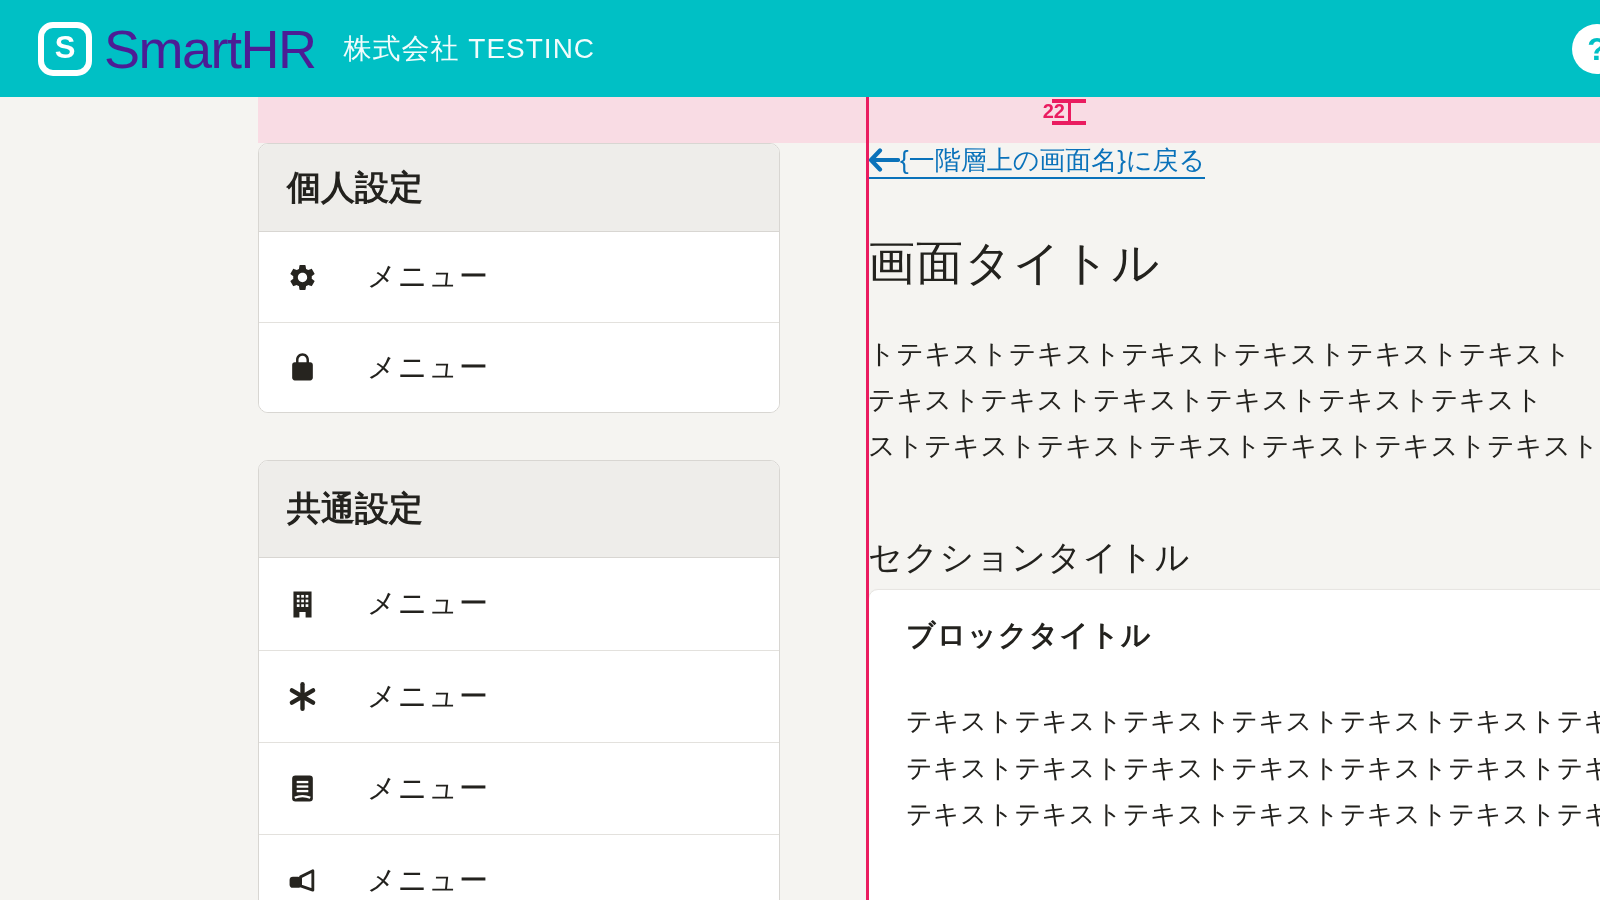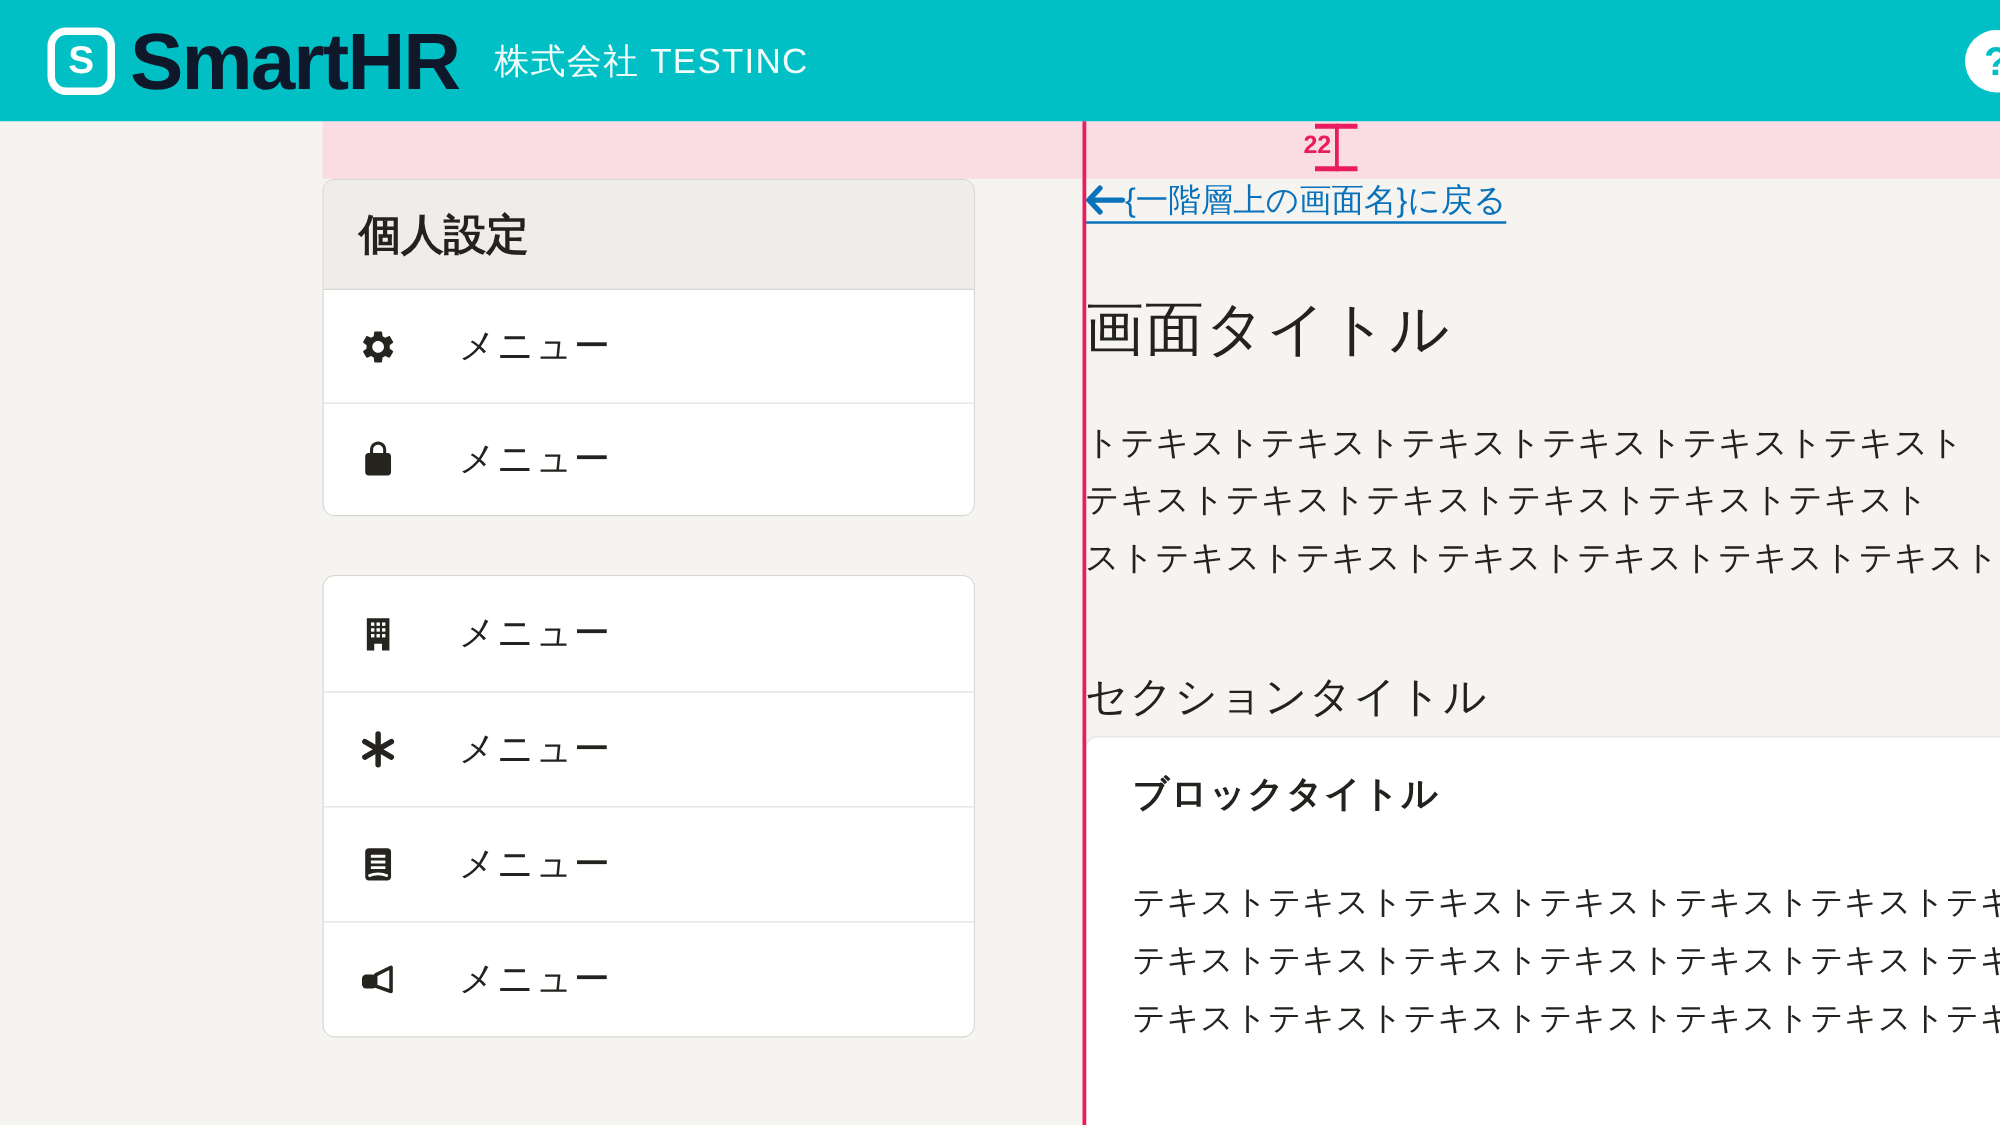--- a/index.html
+++ b/index.html
@@ -27,21 +27,21 @@
   .app-header{
     position:absolute;left:0;top:0;width:1600px;height:97px;
     background:var(--brand-teal);display:flex;align-items:center;z-index:10;
   }
   .logo{display:flex;align-items:center;margin-left:38px;cursor:pointer;}
   .logo-mark{
     width:54px;height:54px;border:6px solid #fff;border-radius:15px;
     display:flex;align-items:center;justify-content:center;
   }
   .logo-mark span{color:#fff;font-size:31px;font-weight:800;line-height:1;transform:translateY(-1px);}
-  .logo-word{color:#0f172a;font-size:64px;font-weight:700;letter-spacing:-1.5px;margin-left:12px;line-height:1;}
+  .logo-word{color:#4c1d95;font-size:54px;font-weight:400;letter-spacing:-1.5px;margin-left:12px;line-height:1;}
   .company{color:rgba(255,255,255,.95);font-size:28px;font-weight:400;margin-left:28px;letter-spacing:1px;}
   .help{
     position:absolute;right:-22px;top:24px;width:50px;height:50px;border-radius:50%;
     background:#fff;display:flex;align-items:center;justify-content:center;cursor:pointer;
   }
   .help span{color:var(--brand-teal);font-size:32px;font-weight:800;}
 
   
   .pink-band{position:absolute;left:258px;top:97px;width:1342px;height:46px;background:var(--annotation-pink);z-index:1;}
   .v-rule{position:absolute;left:866px;top:97px;width:3px;height:803px;background:var(--annotation-crimson);z-index:50;}
@@ -114,21 +114,21 @@
         <span>S</span>
       </div>
       <div class="logo-word">SmartHR</div>
     </div>
     <div class="company">株式会社 TESTINC</div>
     <div class="help">
       <span>?</span>
     </div>
   </div>
 
-  <div class="measure" style="left:1052px;top:99px;width:34px;height:38px;">
+  <div class="measure" style="left:1052px;top:99px;width:34px;height:26px;">
     <div class="bar top"></div>
     <div class="stem"></div>
     <div class="bar bottom"></div>
     <div class="value">22</div>
   </div>
 
   <div class="v-rule"></div>
 
   <nav class="sidebar">
     <div class="menu-box">
@@ -145,20 +145,21 @@
         <span class="mi">
           <svg viewBox="0 0 24 24">
               <path fill="#26241f" d="M18 8h-1V6c0-2.76-2.24-5-5-5S7 3.24 7 6v2H6c-1.1 0-2 .9-2 2v10c0 1.1.9 2 2 2h12c1.1 0 2-.9 2-2V10c0-1.1-.9-2-2-2zm-2.9 0H8.9V6c0-1.71 1.39-3.1 3.1-3.1c1.71 0 3.1 1.39 3.1 3.1V8z"></path>
             </svg>
         </span>
         <span class="menu-label">メニュー</span>
       </a>
     </div>
 
     <div class="menu-box second">
+      <div class="group-header">共通設定</div>
       <a class="menu-row">
         <span class="mi">
           <svg viewBox="0 0 24 24">
             <path fill="#26241f" d="M5 2h14v20h-4.6v-4.2H9.6V22H5z"></path>
             <g fill="#fff">
               <rect x="7.6" y="4.6" width="2.1" height="2.1"></rect>
                 <rect x="11" y="4.6" width="2.1" height="2.1"></rect>
                 <rect x="14.4" y="4.6" width="2.1" height="2.1"></rect>
               <rect x="7.6" y="8.2" width="2.1" height="2.1"></rect>
                 <rect x="11" y="8.2" width="2.1" height="2.1"></rect>

